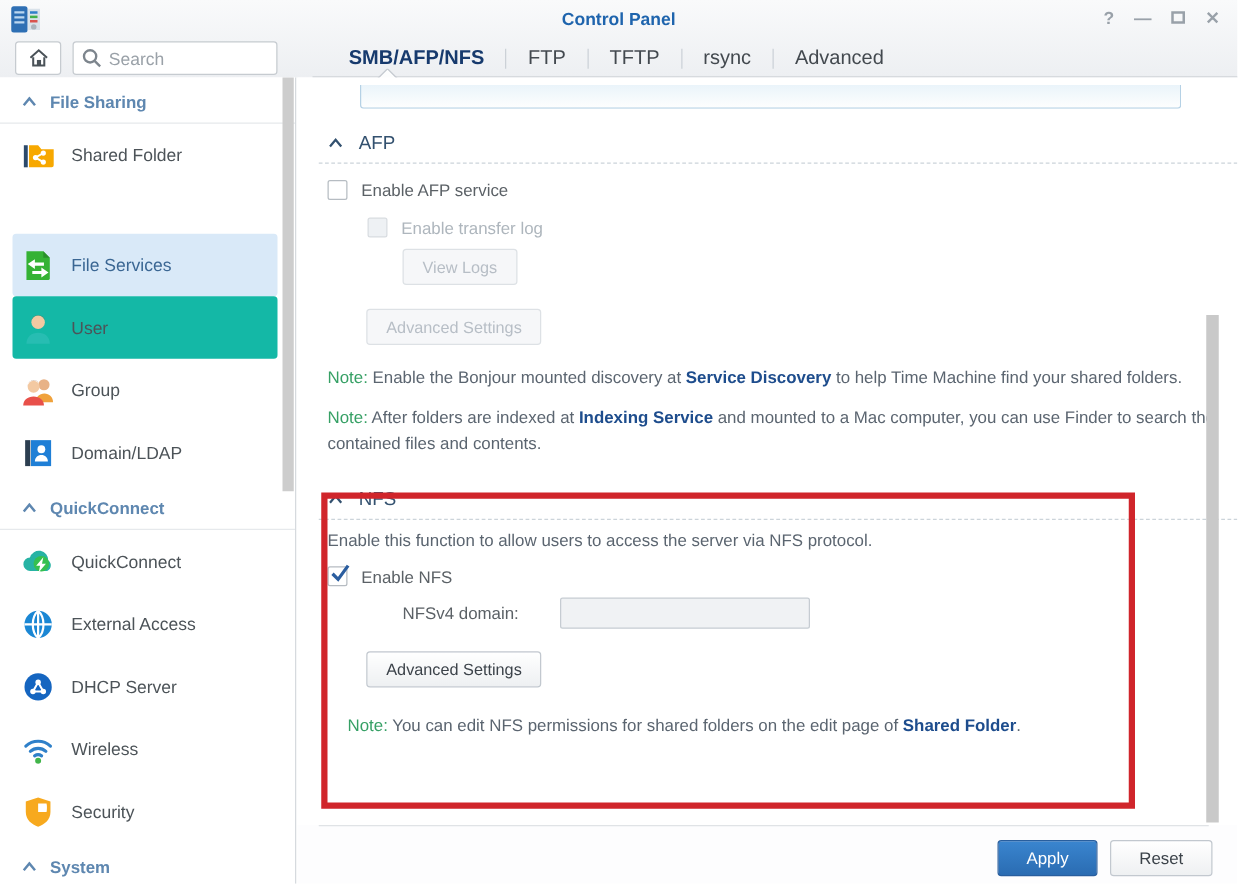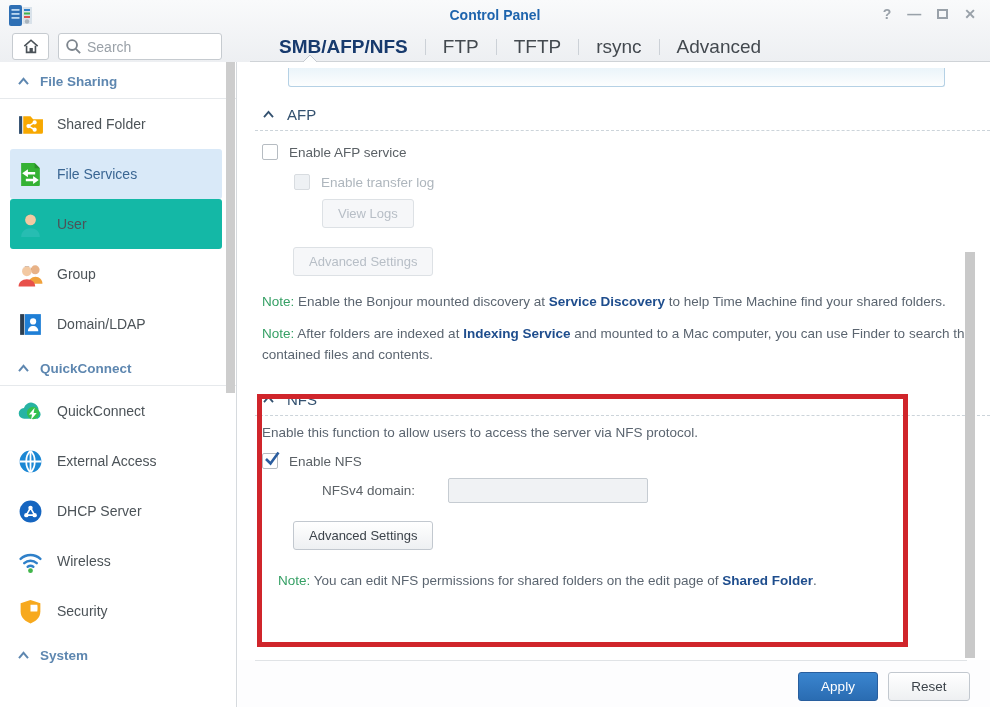--- a/index.html
+++ b/index.html
@@ -23,36 +23,36 @@
     background:#fff; border:1px solid #c6cbd0; border-radius:3px;
     display:flex; align-items:center; justify-content:center; }
   .search-wrap { position:absolute; left:58px; top:33px; width:164px; height:27px; }
   .search-wrap input { width:100%; height:100%; border:1px solid #c6cbd0; border-radius:3px;
     padding:0 6px 0 28px; font-size:14px; color:#555; font-family:"Liberation Sans",sans-serif; outline:none; }
   .search-wrap input::placeholder { color:#9aa1a8; }
   .search-glyph { position:absolute; left:7px; top:5px; }
 
   
   .tabs { position:absolute; left:262px; top:32px; height:30px; display:flex; align-items:center; }
-  .tab { padding:0 17px; font-size:19px; color:#43494f; cursor:pointer; white-space:nowrap; }
+  .tab { padding:0 17px; font-size:16px; color:#43494f; cursor:pointer; white-space:nowrap; }
   .tab.active { font-weight:bold; color:#173a6d; }
   .tab-divider { width:1px; height:16px; background:#ccd1d7; }
   .tabs-underline { position:absolute; left:250px; top:61px; width:740px; height:1px; background:#cfd3d7; }
   .tab-notch { position:absolute; left:300px; top:55px; width:20px; height:10px; }
 
   
   .sidebar { position:absolute; left:0; top:62px; width:237px; height:645px; background:#fff;
     border-right:1px solid #d6dade; padding-top:8px; overflow:hidden; }
   .side-header { display:flex; align-items:center; gap:10px; padding:4px 0 9px 17px;
     color:#5e87b0; font-weight:bold; font-size:13.5px; border-bottom:1px solid #e6e9ec; }
   .side-header .chev { color:#5e87b0; }
   .side-item { display:flex; align-items:center; height:50px; margin:0 14px 0 10px;
     padding-left:7px; gap:13px; border-radius:3px; cursor:pointer; }
   .side-item .label { font-size:14px; color:#4c5358; }
-  .side-item.selected { background:#d9e9f8; }
+  .side-item.selected { background:#d9e9f8;margin-top:38px; }
   .side-item.selected .label { color:#3a6693; }
   .side-item.hovered { background:#14b8a6; }
   .side-section-gap { height:8px; }
   .side-scroll-thumb { position:absolute; left:226px; top:-5px; width:9px; height:336px; background:#cdcdcd; }
 
   
   .content { position:absolute; left:238px; top:62px; width:752px; height:598px; background:#fff;
     padding-left:24px; overflow:hidden; }
   .cutoff-input { margin:6px 0 0 26px; width:657px; height:19px;
     border:1px solid #b5d1e5; border-top:none; border-radius:0 0 3px 3px;

